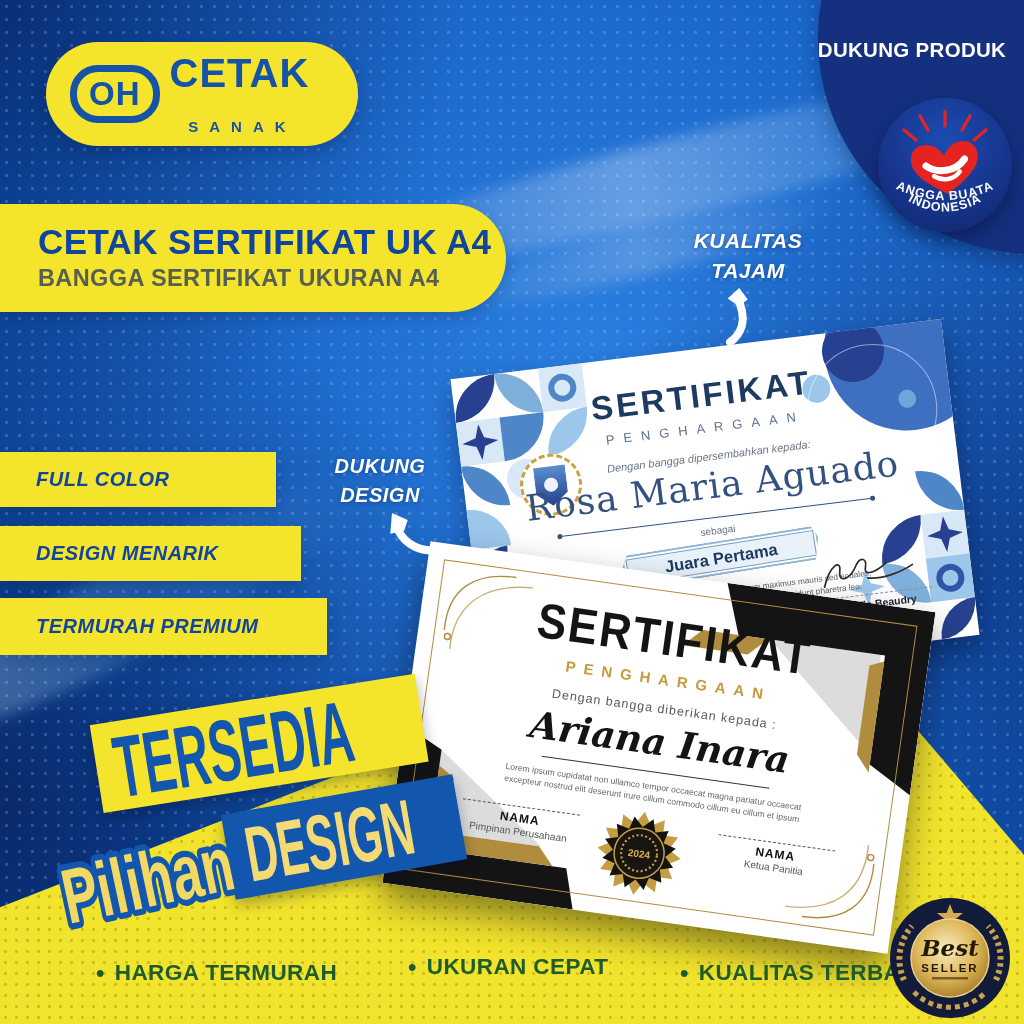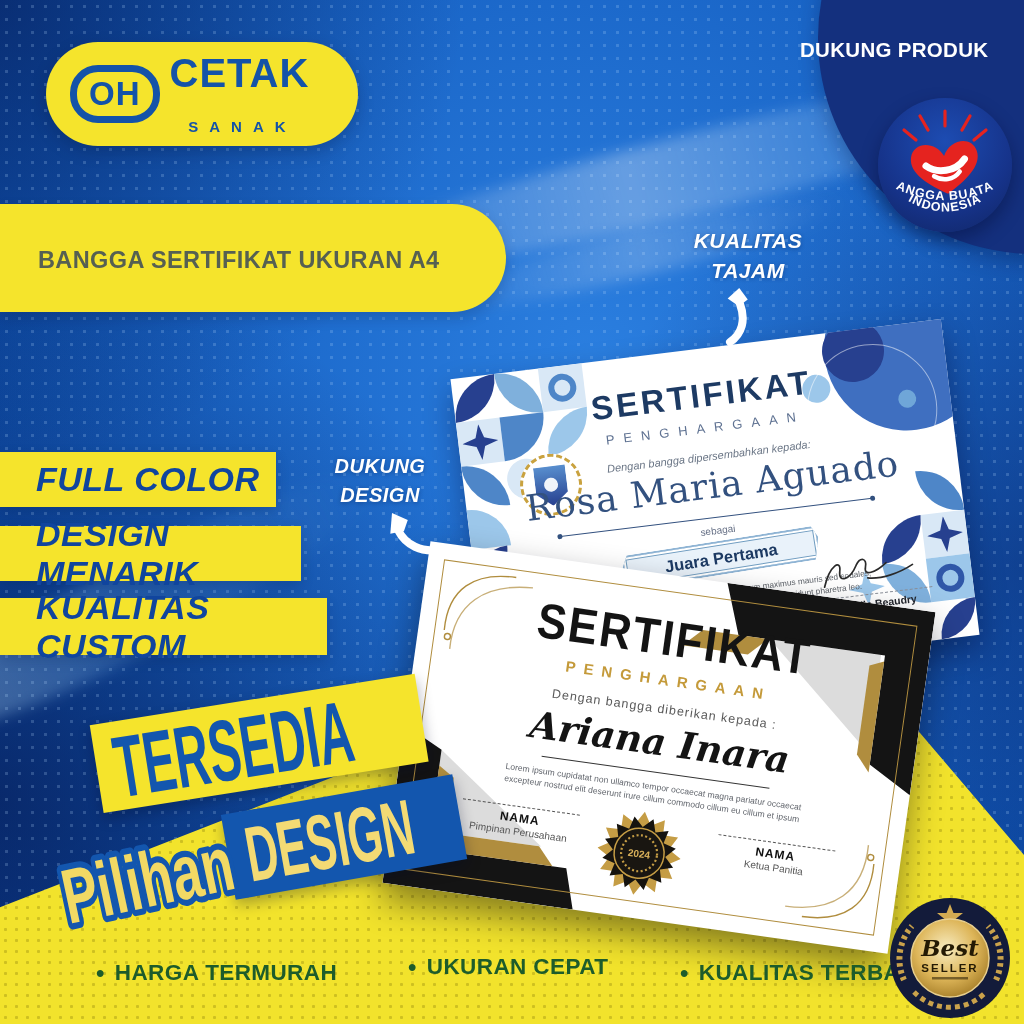--- a/index.html
+++ b/index.html
@@ -40,21 +40,21 @@
     box-shadow:0 6px 16px rgba(0,20,60,.25);}
   .logo-oh{border:7px solid #1453a8;border-radius:28px;padding:1px 12px;color:#1453a8;
     font-weight:900;font-size:33px;letter-spacing:1px;line-height:1.25;}
   .logo-txt{margin-left:10px;display:flex;flex-direction:column;align-items:center;gap:24px;}
   .logo-cetak{color:#1453a8;font-weight:900;font-size:40px;letter-spacing:1px;line-height:.95;}
   .logo-sanak{color:#1453a8;font-weight:700;font-size:15px;letter-spacing:11px;margin-top:2px;text-indent:6px;}
 
   
   .support-blob{left:818px;top:-178px;width:432px;height:432px;border-radius:50%;
     background:#14307e;z-index:2;box-shadow:0 8px 20px rgba(0,10,50,.3);}
-  .support-text{left:800px;top:36px;width:224px;color:#fff;z-index:3;
+  .support-text{left:800px;top:36px;width:224px;text-align:center;color:#fff;z-index:3;
     font-weight:900;font-size:20.5px;line-height:1.32;letter-spacing:.3px;}
   .bangga-badge{left:878px;top:98px;width:134px;height:134px;border-radius:50%;z-index:3;
     background:radial-gradient(circle at 50% 32%, #1d4cb2 0%, #16338a 60%, #102563 100%);
     box-shadow:0 8px 18px rgba(0,10,50,.4);}
 
   
   .headline{left:0;top:204px;width:506px;height:108px;background:#f5e42c;z-index:2;
     border-radius:0 54px 54px 0;display:flex;flex-direction:column;justify-content:center;
     padding-left:38px;box-shadow:0 6px 14px rgba(0,20,60,.2);}
   .headline-title{color:#10459e;font-weight:900;font-size:35px;letter-spacing:.4px;line-height:1.05;}
@@ -64,21 +64,21 @@
   .callout{color:#fff;font-weight:800;font-style:italic;text-align:center;z-index:5;
     font-size:21px;line-height:1.45;letter-spacing:.5px;text-shadow:0 1px 4px rgba(0,20,60,.35);}
   .co-kualitas{left:683px;top:226px;width:130px;}
   .co-custom{left:318px;top:452px;width:124px;font-size:20px;}
   .co-arrow{z-index:5;}
   .arrow-up{left:716px;top:288px;}
   .arrow-upleft{left:386px;top:506px;}
 
   
   .feature{left:0;background:#f5e42c;display:flex;align-items:center;z-index:2;
-    color:#10459e;font-weight:800;font-style:italic;font-size:34px;letter-spacing:.5px;
+    color:#10459e;font-weight:800;font-style:italic;font-size:20px;letter-spacing:.5px;
     padding-left:36px;box-shadow:0 5px 12px rgba(0,20,60,.18);}
   .f1{top:452px;width:276px;height:55px;}
   .f2{top:526px;width:301px;height:55px;}
   .f3{top:598px;width:327px;height:57px;}
 
   
   .cert-blue{left:468px;top:348px;width:494px;height:318px;background:#fff;z-index:3;
     transform:rotate(-7deg);overflow:hidden;box-shadow:0 14px 30px rgba(0,5,40,.38);}
   .cb-title{top:28px;left:0;width:100%;text-align:center;color:#1d3a63;font-weight:800;
     font-size:33px;letter-spacing:3px;}
@@ -200,20 +200,21 @@
       <text font-size="12.5" font-weight="bold" fill="#ffffff" letter-spacing="1">
         <textPath href="#arc1" startOffset="50%" text-anchor="middle">BANGGA BUATAN</textPath>
       </text>
       <text font-size="12.5" font-weight="bold" fill="#ffffff" letter-spacing="1">
         <textPath href="#arc2" startOffset="50%" text-anchor="middle">INDONESIA</textPath>
       </text>
     </svg>
   </div>
 
   <div class="abs headline">
+    <div class="headline-title">CETAK SERTIFIKAT UK A4</div>
     <div class="headline-sub">BANGGA SERTIFIKAT UKURAN A4</div>
   </div>
 
   <div class="abs callout co-kualitas">
     <div>KUALITAS</div>
     <div>TAJAM</div>
   </div>
   <svg class="abs co-arrow arrow-up" width="44" height="58" viewBox="0 0 44 58">
     <path d="M14 54 C26 46 30 32 24 16" stroke="#fff" stroke-width="8" fill="none" stroke-linecap="round"></path>
     <path d="M24 18 L12 12 L22 0 L32 10 Z" fill="#fff" transform="rotate(8 22 9)"></path>
@@ -228,21 +229,21 @@
     <path d="M16 26 L2 26 L8 6 L22 16 Z" fill="#fff" transform="rotate(-12 12 16)"></path>
   </svg>
 
   <div class="abs feature f1">
     <span>FULL COLOR</span>
   </div>
   <div class="abs feature f2">
     <span>DESIGN MENARIK</span>
   </div>
   <div class="abs feature f3">
-    <span>KUALITAS CUSTOM</span>
+    <span>TERMURAH PREMIUM</span>
   </div>
 
   <div class="abs cert-blue">
 
     <div>
       <div class="shape leaf-a" style="left:0;top:0;width:44px;height:44px;background:#27408f;"></div>
       <div class="shape leaf-b" style="left:44px;top:0;width:44px;height:44px;background:#7fb0dc;"></div>
       <div class="shape" style="left:88px;top:0;width:44px;height:44px;background:#d9e8f6;"></div>
       <div class="shape ring" style="left:96px;top:8px;width:28px;height:28px;border:6px solid #4e86c8;"></div>
       <div class="shape" style="left:0;top:44px;width:44px;height:44px;background:#d9e8f6;"></div>

